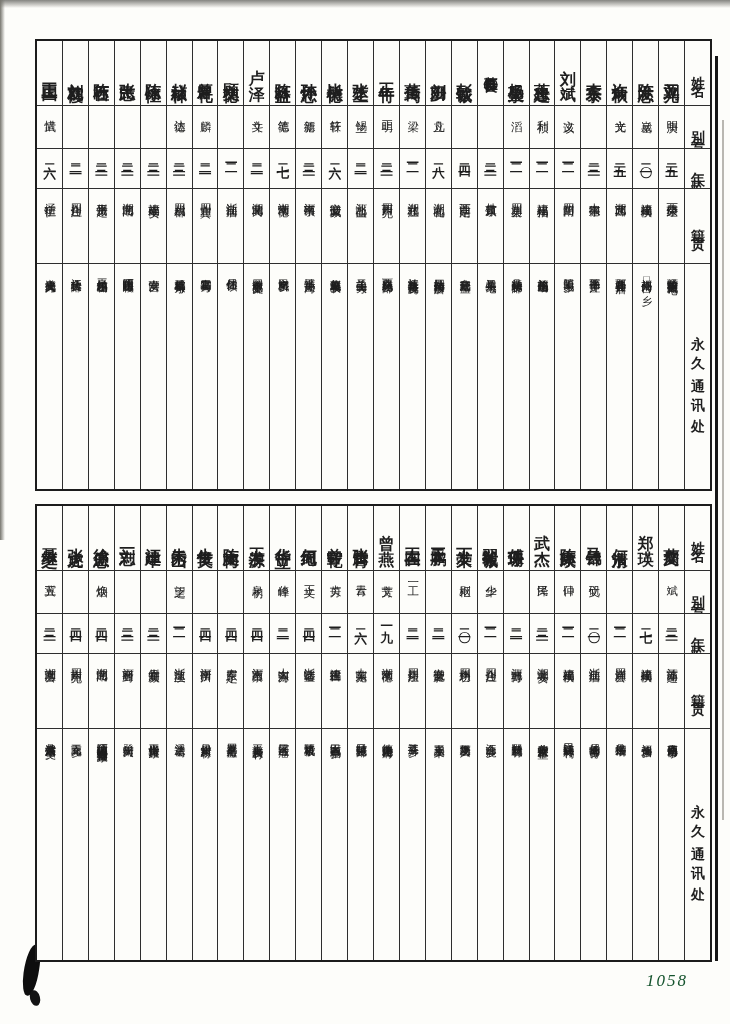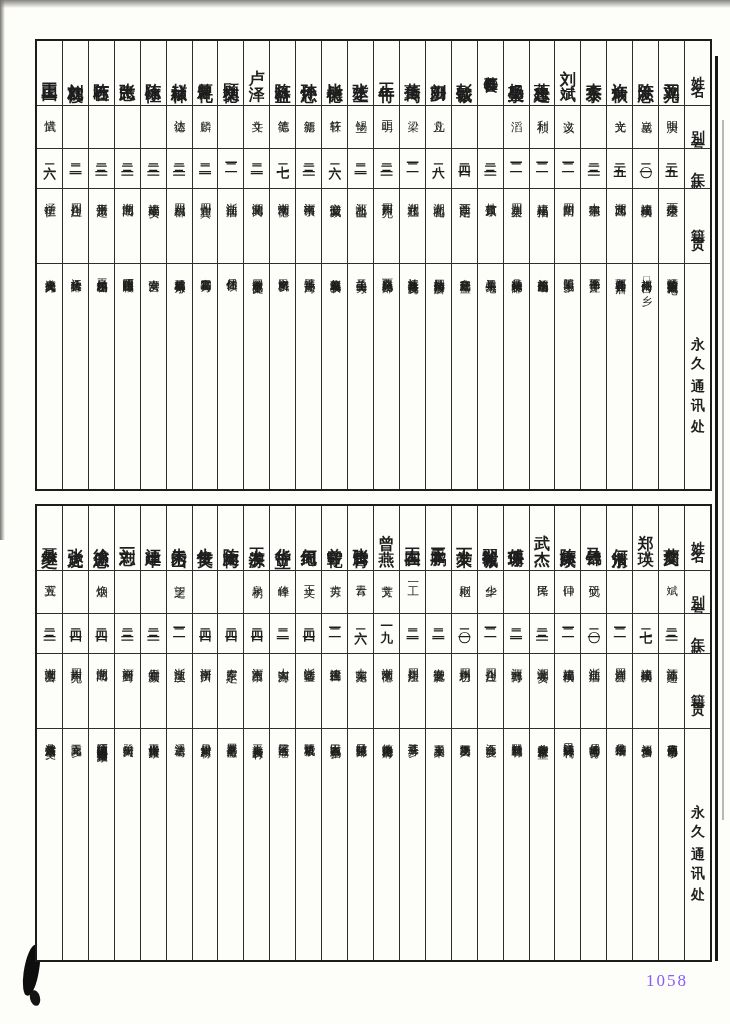--- a/index.html
+++ b/index.html
@@ -38,22 +38,22 @@
   .t-name.sp0{font-size:14px;letter-spacing:0;}
   .t-alias{font-size:11.5px;letter-spacing:1px;padding-top:5px;}
   .t-age{font-size:12.5px;letter-spacing:2px;padding-top:5px;font-weight:600;}
   .t-origin{font-size:11.5px;letter-spacing:1px;padding-top:5px;}
   .t-addr{font-size:11px;letter-spacing:0.5px;padding-top:6px;line-height:1.08;}
 
   .hdr-col .c{align-items:center;}
   .t-hdr{font-size:14px;font-weight:700;letter-spacing:8px;}
   .t-hdr-addr{font-size:14px;font-weight:700;letter-spacing:21px;}
 
-  .page-number{position:absolute;left:646px;top:971px;font-size:17px;letter-spacing:2px;color:#8b5cf6;
-        font-family:"Liberation Serif","DejaVu Serif",serif;}
+  .page-number{position:absolute;left:646px;top:971px;font-size:17px;letter-spacing:2px;color:#14532d;
+        font-family:"Liberation Serif","DejaVu Serif",serif;font-style:italic;}
 </style>
 </head>
 <body>
 
 <div class="page">
   <div class="top-shadow"></div>
   <div class="left-shadow"></div>
   <div class="gutter-line"></div>
   <div class="gutter-line2"></div>
   <div class="ink-blob"></div>

